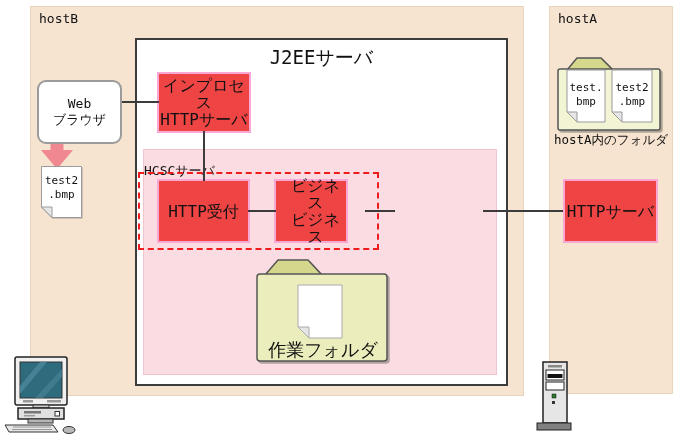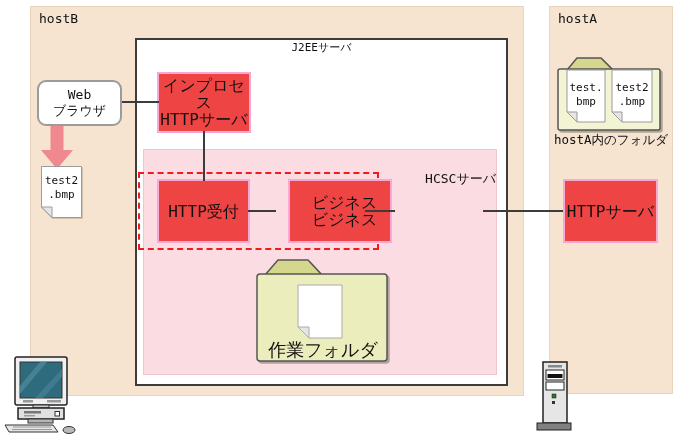--- a/index.html
+++ b/index.html
@@ -3,31 +3,31 @@
 <meta charset="utf-8">
 <style>
   html,body{margin:0;padding:0;background:#fff;}
   #canvas{
     position:relative;width:677px;height:435px;background:#fff;overflow:hidden;
     font-family:"DejaVu Sans Mono","Liberation Mono",monospace;color:#111;
   }
   .host-area{position:absolute;background:#f6e4d0;border:1px solid #e9d5bc;box-sizing:border-box;}
   .host-label{position:absolute;left:8px;top:4px;font-size:13px;}
   #j2ee{position:absolute;left:135px;top:38px;width:373px;height:348px;background:#fff;border:2px solid #3c3c3c;box-sizing:border-box;}
-  #j2ee-title{width:100%;text-align:center;font-size:11px;}
+  #j2ee-title{width:100%;text-align:center;padding-top:5px;font-size:19px;}
   #hcsc{position:absolute;left:143px;top:149px;width:354px;height:226px;background:#fbdce2;border:1px solid #f2c5ce;box-sizing:border-box;}
-  #hcsc-title{width:100%;text-align:right;padding-top:20px;font-size:13px;}
+  #hcsc-title{width:100%;text-align:left;padding-top:12px;font-size:13px;}
   #scope{position:absolute;left:138px;top:172px;width:241px;height:78px;border:2px dashed #ee1c1c;box-sizing:border-box;background:transparent;}
   .node{
     position:absolute;background:#ef4444;border:2px solid #f9a8d4;box-sizing:border-box;
     display:flex;flex-direction:column;align-items:center;justify-content:center;
     font-size:16px;line-height:17px;text-align:center;
   }
   #web-browser{
-    position:absolute;left:37px;top:80px;width:85px;height:46px;background:#fff;
+    position:absolute;left:37px;top:80px;width:85px;height:64px;background:#fff;
     border:2px solid #9b9b9b;border-radius:9px;box-sizing:border-box;
     display:flex;flex-direction:column;align-items:center;justify-content:center;
     font-size:13px;line-height:16px;text-align:right;z-index:6;
   }
   .conn{position:absolute;background:#3c3c3c;z-index:5;}
   .filetext{position:absolute;text-align:center;font-size:11px;line-height:14px;z-index:7;}
   .caption{position:absolute;font-size:12.5px;text-align:center;z-index:4;}
   .icon-svg{position:absolute;z-index:8;}
   .folder-wrap{position:absolute;z-index:4;}
   .folder-label{position:absolute;width:100%;text-align:center;font-size:18px;z-index:5;}
@@ -81,21 +81,21 @@
 
   <div class="node" style="left:157px;top:72px;width:94px;height:61px;">
     <span>インプロセス</span>
     <span>HTTPサーバ</span>
   </div>
 
   <div class="node" style="left:157px;top:179px;width:93px;height:64px;">
     <span>HTTP受付</span>
   </div>
 
-  <div class="node" style="left:288px;top:179px;width:104px;height:64px;padding-left:9px;">
+  <div class="node" style="left:274px;top:179px;width:74px;height:64px;padding-left:9px;">
     <span>ビジネス</span>
     <span>ビジネス</span>
   </div>
 
 
   <div class="node" style="left:563px;top:179px;width:95px;height:64px;z-index:6;">
     <span>HTTPサーバ</span>
   </div>
 
   <div class="folder-wrap" style="left:255px;top:258px;width:136px;height:106px;">

